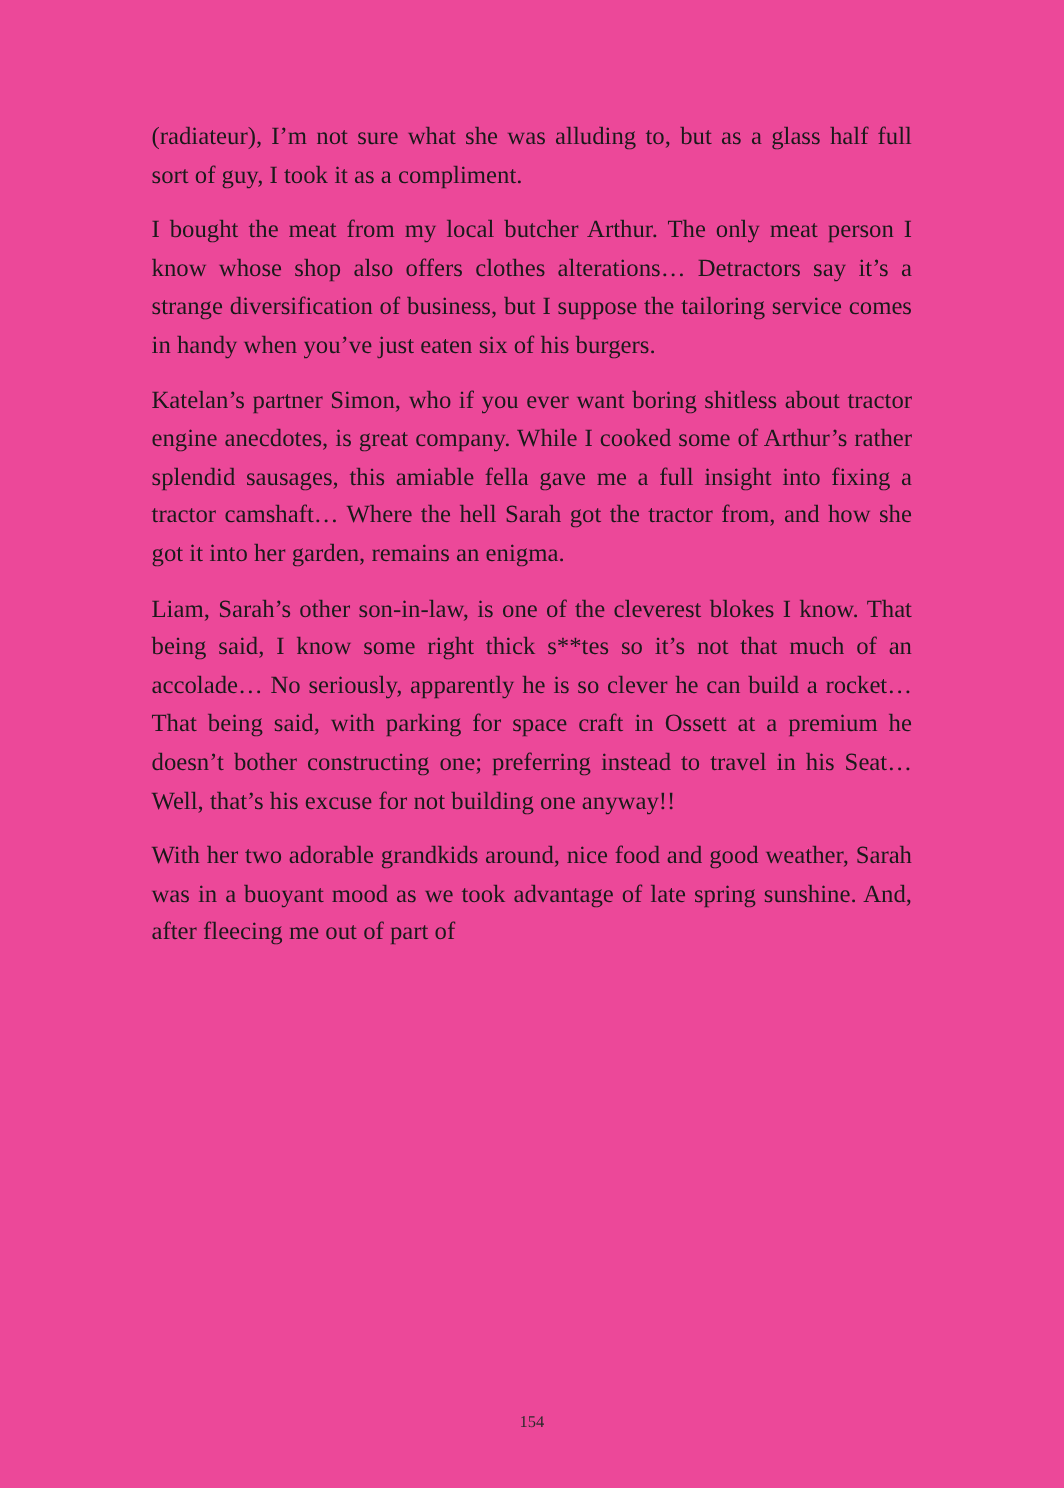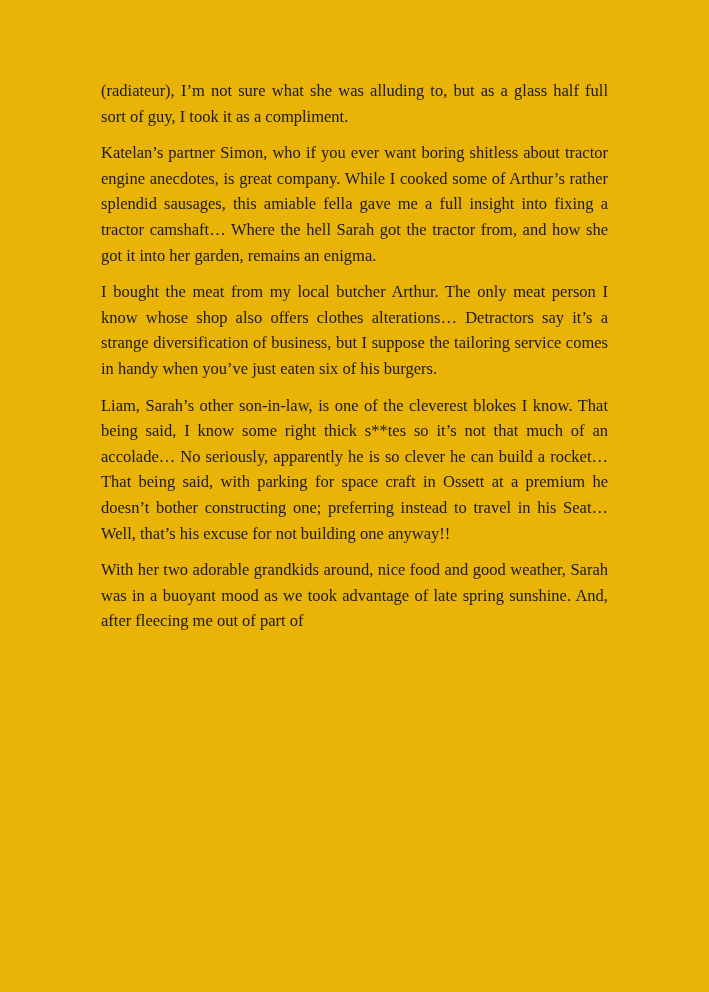--- a/index.html
+++ b/index.html
@@ -12,21 +12,21 @@
     height: 992px;
     font-family: "Liberation Serif", "DejaVu Serif", serif;
     color: #1a1a1a;
     overflow: hidden;
   }
   .page {
     position: relative;
     width: 709px;
     height: 992px;
     box-sizing: border-box;
-    background: #eab308;
+    background: #ec4899;
   }
   .text-column {
     position: absolute;
     left: 101px;
     top: 78px;
     width: 507px;
   }
   .para {
     margin: 0 0 11px 0;
     font-size: 16.5px;
@@ -50,18 +50,19 @@
     color: #2a2a2a;
     font-family: "Liberation Serif", "DejaVu Serif", serif;
   }
 </style>
 </head>
 <body>
 
 <div class="page">
   <div class="text-column">
     <p class="para">(radiateur), I’m not sure what she was alluding to, but as a glass half full sort of guy, I took it as a compliment.</p>
+    <p class="para">I bought the meat from my local butcher Arthur. The only meat person I know whose shop also offers clothes alterations… Detractors say it’s a strange diversification of business, but I suppose the tailoring service comes in handy when you’ve just eaten six of his burgers.</p>
     <p class="para">Katelan’s partner Simon, who if you ever want boring shitless about tractor engine anecdotes, is great company. While I cooked some of Arthur’s rather splendid sausages, this amiable fella gave me a full insight into fixing a tractor camshaft… Where the hell Sarah got the tractor from, and how she got it into her garden, remains an enigma.</p>
-    <p class="para">I bought the meat from my local butcher Arthur. The only meat person I know whose shop also offers clothes alterations… Detractors say it’s a strange diversification of business, but I suppose the tailoring service comes in handy when you’ve just eaten six of his burgers.</p>
     <p class="para">Liam, Sarah’s other son-in-law, is one of the cleverest blokes I know. That being said, I know some right thick s**tes so it’s not that much of an accolade… No seriously, apparently he is so clever he can build a rocket… That being said, with parking for space craft in Ossett at a premium he doesn’t bother constructing one; preferring instead to travel in his Seat… Well, that’s his excuse for not building one anyway!!</p>
     <p class="para">With her two adorable grandkids around, nice food and good weather, Sarah was in a buoyant mood as we took advantage of late spring sunshine. And, after fleecing me out of part of</p>
   </div>
+  <div class="folio">154</div>
 </div>
 
 </body></html>

